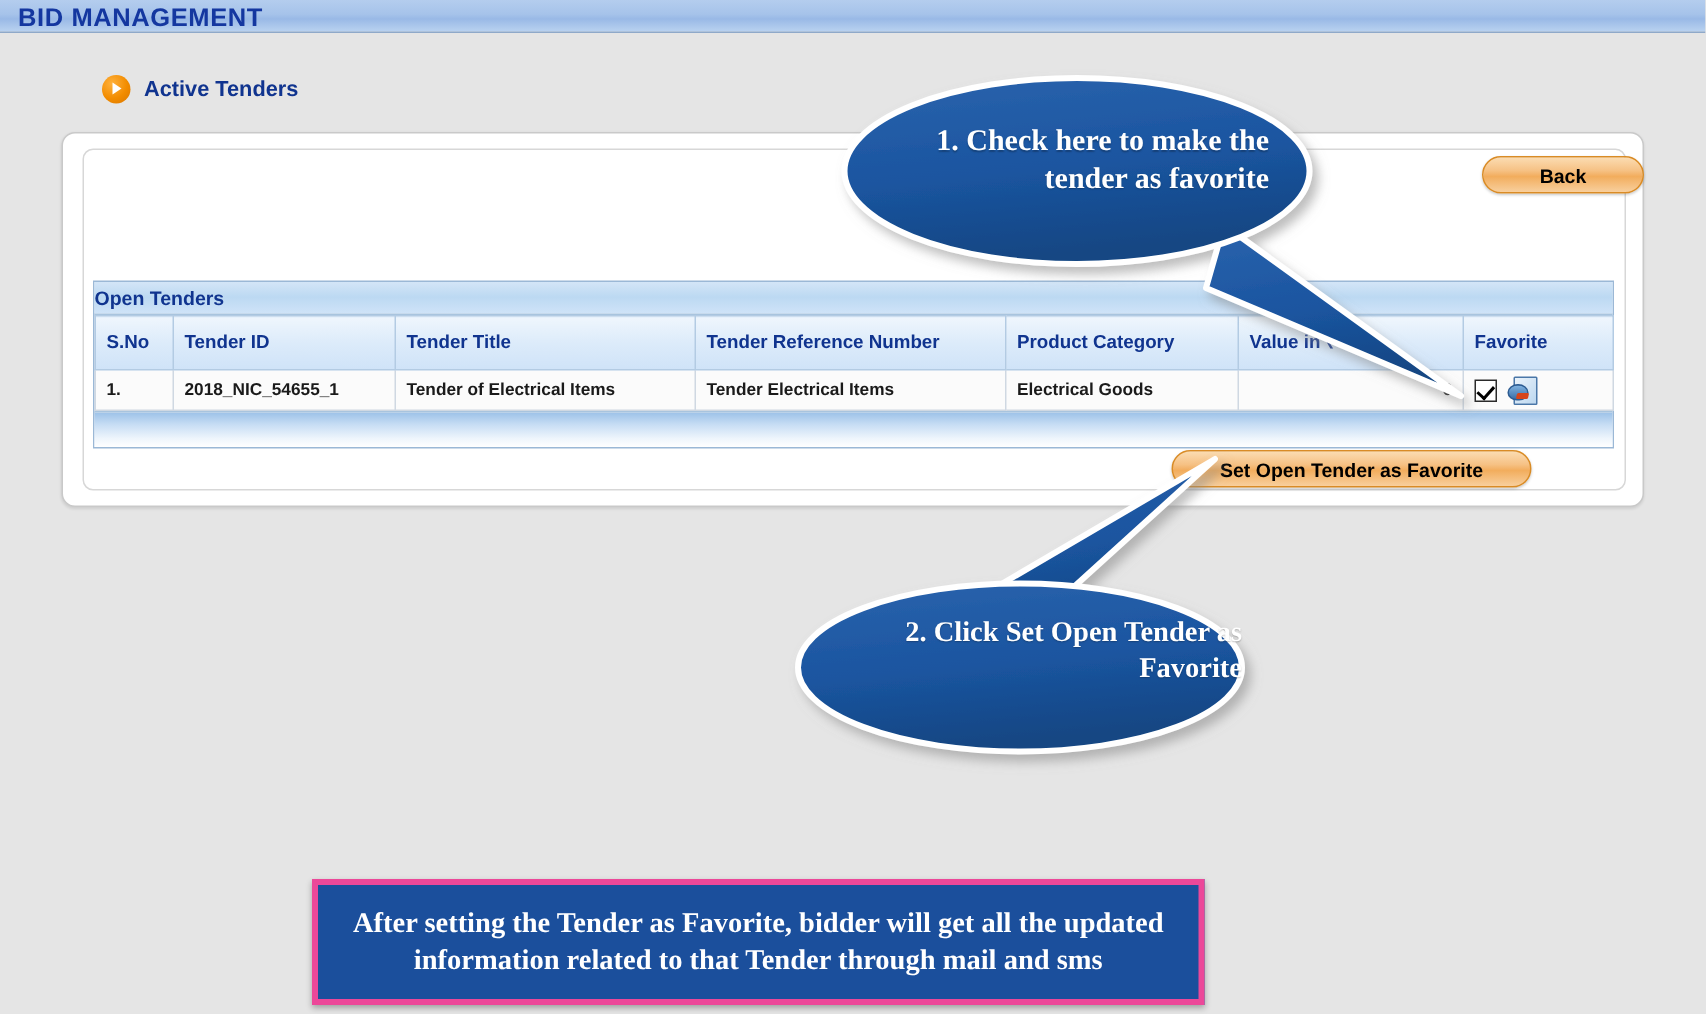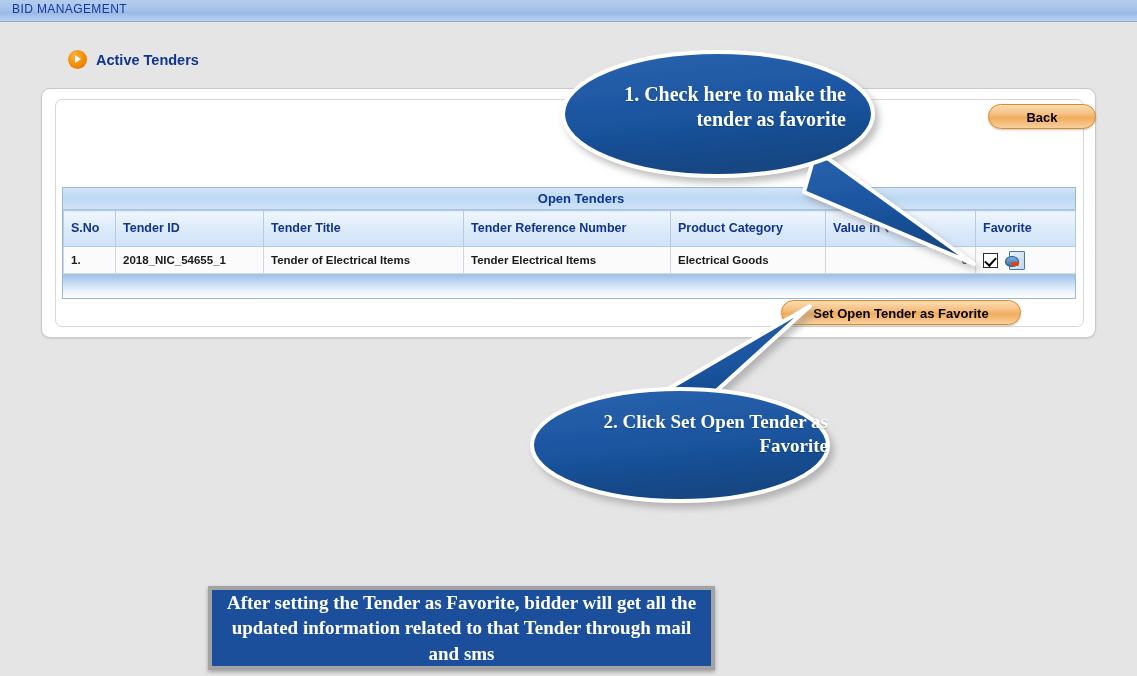--- a/index.html
+++ b/index.html
@@ -22,22 +22,22 @@
     width: 1137px;
     height: 22px;
     background: linear-gradient(to bottom, #b4cdee 0%, #a6c3ea 45%, #99b9e6 60%, #b9d2f0 100%);
     border-bottom: 1px solid #8fa9c9;
     box-sizing: border-box;
   }
   #topbar .bar-title {
     position: absolute;
     left: 12px;
     top: 2px;
-    font-size: 12px;
-    font-weight: normal;
+    font-size: 17px;
+    font-weight: bold;
     color: #1437a0;
     letter-spacing: 0.4px;
     font-family: "Liberation Sans", sans-serif;
   }
 
   
   #section-head {
     position: absolute;
     left: 22px;
     top: 50px;
@@ -134,25 +134,24 @@
     box-sizing: border-box;
     background: #fff;
   }
   .tbl-caption {
     height: 22px;
     line-height: 22px;
     background: linear-gradient(to bottom, #d3e5f7 0%, #bcd9f2 48%, #cfe3f8 100%);
     color: #10348f;
     font-size: 13px;
     font-weight: bold;
-    padding-left: 24px;
+    padding-left: 0;
     box-sizing: border-box;
     border-bottom: 1px solid #a8c4de;
     font-family: "Liberation Sans", sans-serif;
-    text-align: center;
   }
   table.tenders {
     border-collapse: collapse;
     width: 100%;
     table-layout: fixed;
   }
   table.tenders th {
     background: linear-gradient(to bottom, #eff6fd 0%, #dcebfa 50%, #cfe3f8 100%);
     color: #10348f;
     font-size: 12.5px;
@@ -270,24 +269,24 @@
   #callout-2 .ctext {
     left: 40px; top: 80px; width: 260px;
     font-size: 19px;
   }
 
   
   #note-box {
     position: absolute;
     left: 208px;
     top: 586px;
-    width: 507px;
+    width: 595px;
     height: 84px;
     background: #1b4f9c;
-    border: 4px solid #a3a3a3;
+    border: 4px solid #ec4899;
     box-sizing: border-box;
     box-shadow: 0 2px 4px rgba(0,0,0,0.30);
     display: flex;
     align-items: center;
     justify-content: center;
   }
   #note-box .note-text {
     color: #ffffff;
     font-family: "Liberation Serif", serif;
     font-weight: bold;

